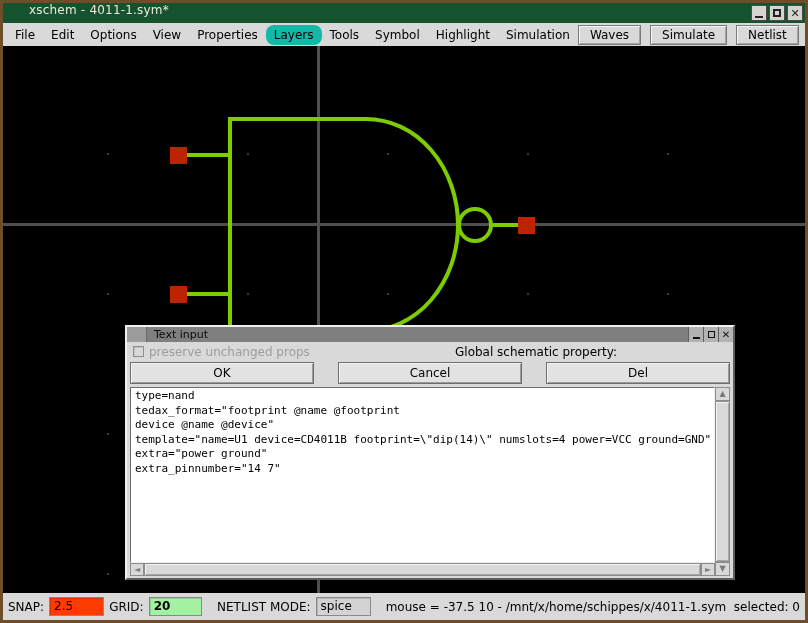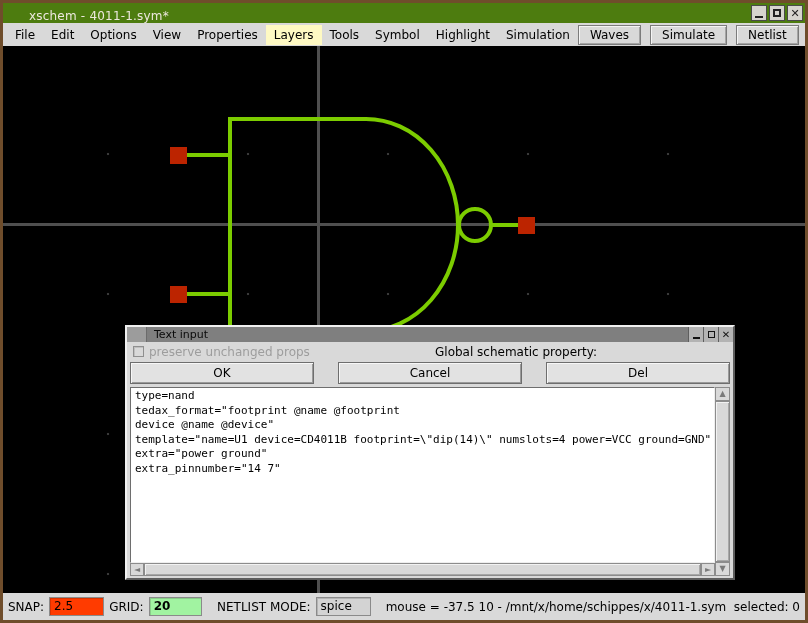--- a/index.html
+++ b/index.html
@@ -6,41 +6,41 @@
   * { box-sizing:border-box; }
   .window {
     position:relative; width:808px; height:623px;
     background:#000;
     border:3px solid #6F4D2B;
     font-family:"DejaVu Sans", sans-serif;
     overflow:hidden;
   }
   
   .titlebar {
-    height:20px; background:#4d7c0f; display:flex; align-items:flex-end;
+    height:20px; background:#14532d; display:flex; align-items:flex-start;
     position:relative;
   }
   .titlebar .title-text {
     margin-left:26px; color:#EDE8DE; font-size:12px; letter-spacing:0.2px;
   }
   .win-controls { position:absolute; right:2px; top:2px; display:flex; gap:2px; }
   .win-btn {
     width:16px; height:16px; background:#D6D4CE; border:1px solid #4a4a4a;
     display:flex; align-items:center; justify-content:center; cursor:default;
   }
   .g-min { width:8px; height:2px; background:#222; margin-top:8px; }
   .g-max { width:8px; height:8px; border:2px solid #222; }
   .g-close { font-size:11px; font-weight:bold; color:#222; line-height:1; }
   
   .menubar {
     height:23px; background:#D9D9D9; display:flex; align-items:center;
     padding:0 4px; font-size:12px; color:#000;
   }
   .menu-item { padding:3px 8px; cursor:default; }
-  .menu-item.active { background:#fef9c3; }
+  .menu-item.active { background:#14b8a6;border-radius:8px; }
   .menu-right { margin-left:auto; display:flex; align-items:center; gap:9px; }
   .toolbtn {
     background:#D9D9D9; border:1px solid #7b7b7b; font-size:12px; padding:2px 11px;
     box-shadow: inset 1px 1px 0 #f4f4f4, inset -1px -1px 0 #a5a5a5;
     font-family:"DejaVu Sans", sans-serif;
   }
   
   .canvas {
     position:relative; width:802px; height:547px; background:#000;
     background-image: radial-gradient(circle, #3a3a3a 1.1px, transparent 1.6px);
@@ -64,21 +64,21 @@
     width:15px; height:15px; background:#B3B3B3; border-left:1px solid #5e5e5e;
     display:flex; align-items:center; justify-content:center;
   }
   .dg-min { width:7px; height:2px; background:#111; margin-top:7px; }
   .dg-max { width:7px; height:7px; border:1.5px solid #111; }
   .dg-close { font-size:10px; font-weight:bold; color:#111; line-height:1; }
   .dlg-row { height:19px; position:relative; display:flex; align-items:center; font-size:12px;text-align:right; }
   .dlg-check { width:11px; height:11px; margin-left:6px; border:1px solid #8f8f8f; background:#D9D9D9;
                box-shadow: inset 1px 1px 0 #bfbfbf; }
   .dlg-check-label { margin-left:5px; color:#9D9D9D; }
-  .dlg-global-label { position:absolute; left:308px; color:#000; }
+  .dlg-global-label { position:absolute; left:328px; color:#000; }
   .dlg-buttons { height:25px; display:flex; gap:24px; padding:1px 3px 2px 3px; }
   .dlg-pushbtn {
     flex:1; background:#E2E2E2; border:1px solid #6e6e6e; font-size:12px; color:#000;
     box-shadow: inset 1px 1px 0 #f7f7f7, inset -1px -1px 0 #9a9a9a;
     font-family:"DejaVu Sans", sans-serif;
   }
   .dlg-body {
     position:absolute; left:3px; right:3px; top:60px; bottom:2px;
     display:grid; grid-template-columns:1fr 15px; grid-template-rows:1fr 13px;
   }

